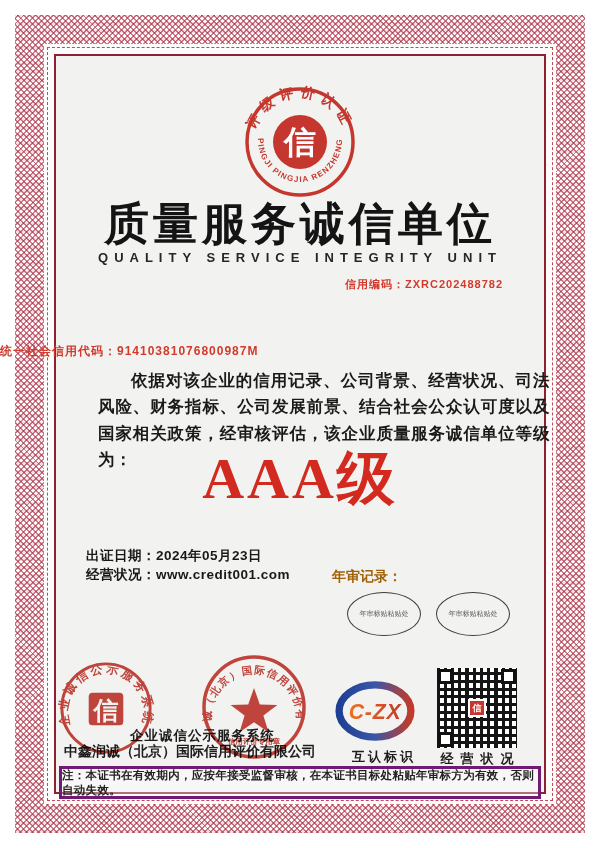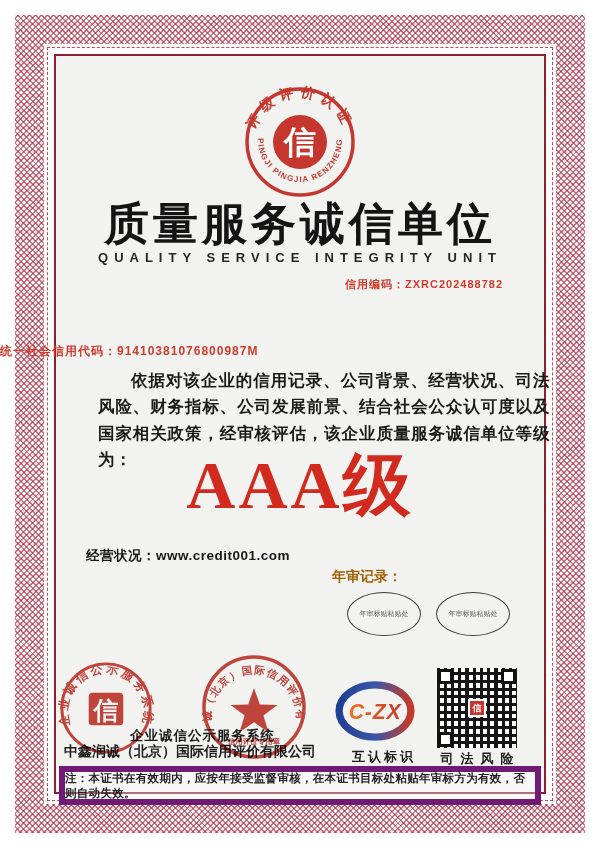--- a/index.html
+++ b/index.html
@@ -19,21 +19,21 @@
   
   .badge{position:absolute;left:240px;top:82px;width:120px;height:120px;}
 
   
   .title{position:absolute;left:0;top:194px;width:100%;text-align:center;font-size:45px;font-weight:900;color:#141414;letter-spacing:4px;}
   .subtitle{position:absolute;left:0;top:250px;width:100%;text-align:center;font-size:13px;font-weight:700;color:#262626;letter-spacing:6px;}
   .codeline{position:absolute;left:345px;top:277px;font-size:11px;font-weight:700;color:#d23a2c;letter-spacing:1px;}
   .company{position:absolute;left:0;top:306px;width:100%;text-align:center;font-size:27px;font-weight:900;color:#141414;letter-spacing:2px;}
   .uscc{position:absolute;left:0;top:343px;width:100%;text-align:left;font-size:12px;font-weight:700;color:#d23a2c;letter-spacing:1px;}
   .bodytext{position:absolute;left:74px;top:367px;width:452px;font-size:16.5px;font-weight:700;color:#1a1a1a;line-height:1.6;text-align:justify;text-indent:2em;letter-spacing:.5px;margin-left:24px;}
-  .grade{position:absolute;left:0;top:440px;width:100%;text-align:center;font-size:68px;font-weight:700;color:#d32a1f;font-family:"Liberation Serif",serif;letter-spacing:3px;}
+  .grade{position:absolute;left:0;top:440px;width:100%;text-align:center;font-size:58px;font-weight:700;color:#d32a1f;font-family:"Liberation Serif",serif;letter-spacing:3px;}
 
   
   .details{position:absolute;left:86px;top:546px;}
   .drow{font-size:13.5px;font-weight:700;color:#181818;height:19px;line-height:19px;letter-spacing:.5px;}
   .annual-label{position:absolute;left:332px;top:568px;font-size:14px;font-weight:700;color:#a16207;}
   .sticker{position:absolute;width:72px;height:42px;border:1.5px solid #3d3d3d;border-radius:50%;display:flex;align-items:center;justify-content:center;font-size:7px;color:#5a5a5a;background:transparent;}
   .sticker.s1{left:347px;top:592px;}
   .sticker.s2{left:436px;top:592px;}
 
   
@@ -50,21 +50,21 @@
       background-image:
         repeating-linear-gradient(90deg,#151515 0 3px,transparent 3px 7px),
         repeating-linear-gradient(0deg,#151515 0 3px,transparent 3px 8px);
       background-size:29px 80px, 80px 23px;}
   .qr .finder{position:absolute;width:15px;height:15px;border:3px solid #111;background:#fff;box-sizing:border-box;}
   .qr .f1{left:1px;top:1px;} .qr .f2{right:1px;top:1px;} .qr .f3{left:1px;bottom:1px;}
   .qr .qlogo{position:absolute;left:31px;top:31px;width:18px;height:18px;background:#c5372e;border:2px solid #fff;box-sizing:border-box;color:#fff;font-size:9px;font-weight:700;display:flex;align-items:center;justify-content:center;}
   .qr-label{position:absolute;left:430px;top:750px;width:94px;text-align:center;font-size:13px;font-weight:700;color:#1d1d1d;letter-spacing:7px;text-indent:7px;}
 
   
-  .note{position:absolute;left:59px;right:59px;top:766px;height:27px;border:6px solid #701a75;display:flex;align-items:center;justify-content:center;font-size:11.5px;font-weight:700;color:#222;letter-spacing:.3px;background:rgba(255,255,255,.35);}
+  .note{position:absolute;left:59px;right:59px;top:766px;height:27px;border:3px solid #701a75;display:flex;align-items:center;justify-content:center;font-size:11.5px;font-weight:700;color:#222;letter-spacing:.3px;background:rgba(255,255,255,.35);}
 </style>
 </head>
 <body>
 
 <div class="cert">
 
   <div class="band"></div>
   <div class="band-gap"></div>
   <div class="dotted-line"></div>
   <div class="solid-line"></div>
@@ -93,20 +93,21 @@
     <div class="subtitle">QUALITY SERVICE INTEGRITY UNIT</div>
     <div class="codeline"><span>信用编码：</span><span>ZXRC202488782</span></div>
 
     <div class="uscc">统一社会信用代码：91410381076800987M</div>
 
     <div class="bodytext">依据对该企业的信用记录、公司背景、经营状况、司法风险、财务指标、公司发展前景、结合社会公众认可度以及国家相关政策，经审核评估，该企业质量服务诚信单位等级为：</div>
 
     <div class="grade">AAA级</div>
 
     <div class="details">
+      <div class="drow"><span>出证日期：</span><span>2024年05月23日</span></div>
       <div class="drow"><span>经营状况：</span><span>www.credit001.com</span></div>
     </div>
 
     <div class="annual-label">年审记录：</div>
     <div class="sticker s1">年审标贴粘贴处</div>
     <div class="sticker s2">年审标贴粘贴处</div>
 
     <div class="bline1">企业诚信公示服务系统</div>
     <div class="bline2">中鑫润诚（北京）国际信用评价有限公司</div>
 
@@ -150,18 +151,18 @@
       <text x="50" y="48" font-size="26" font-weight="bold" font-style="italic" fill="url(#czxt)" text-anchor="middle" letter-spacing="1">C-ZX</text>
     </svg>
     <div class="czx-label">互认标识</div>
 
     <div class="qr">
       <div class="finder f1"></div>
       <div class="finder f2"></div>
       <div class="finder f3"></div>
       <div class="qlogo">信</div>
     </div>
-    <div class="qr-label">司法风险</div>
+    <div class="qr-label">经营状况</div>
 
     <div class="note">注：本证书在有效期内，应按年接受监督审核，在本证书目标处粘贴年审标方为有效，否则自动失效。</div>
 
   </div>
 </div>
 
 </body></html>

